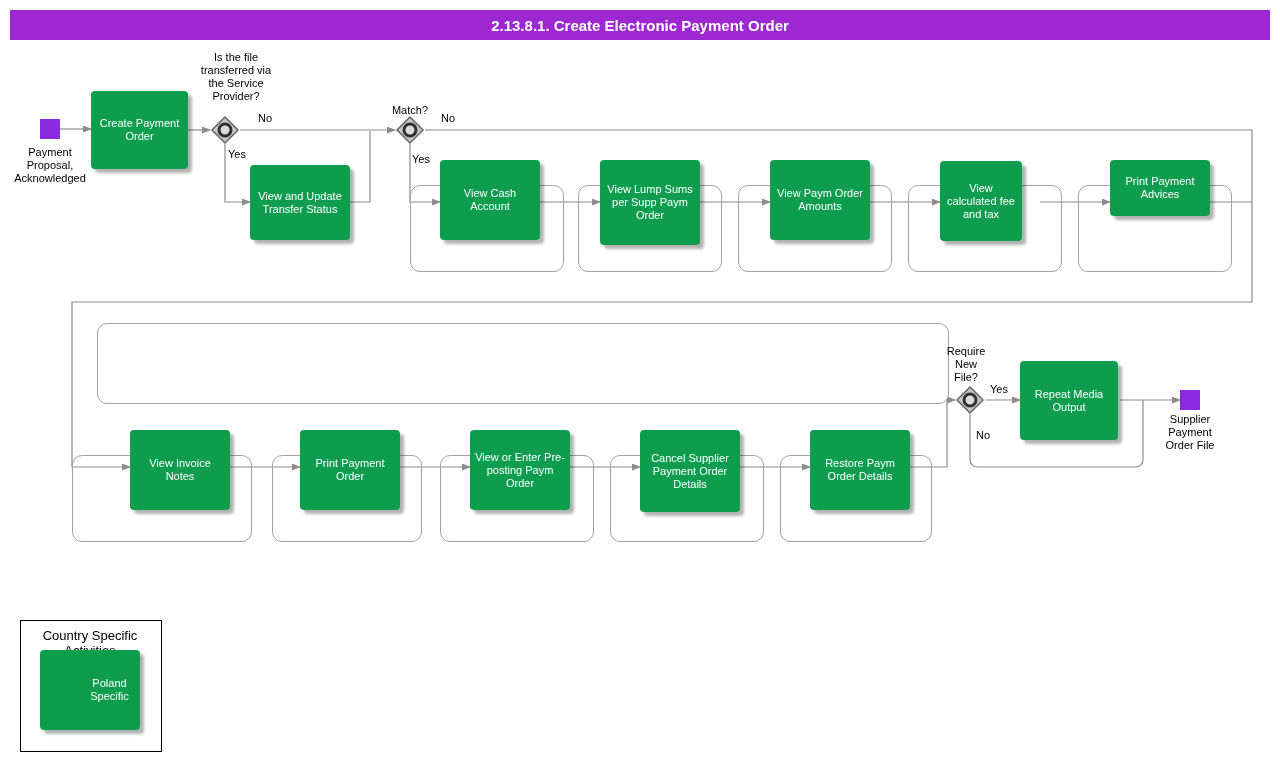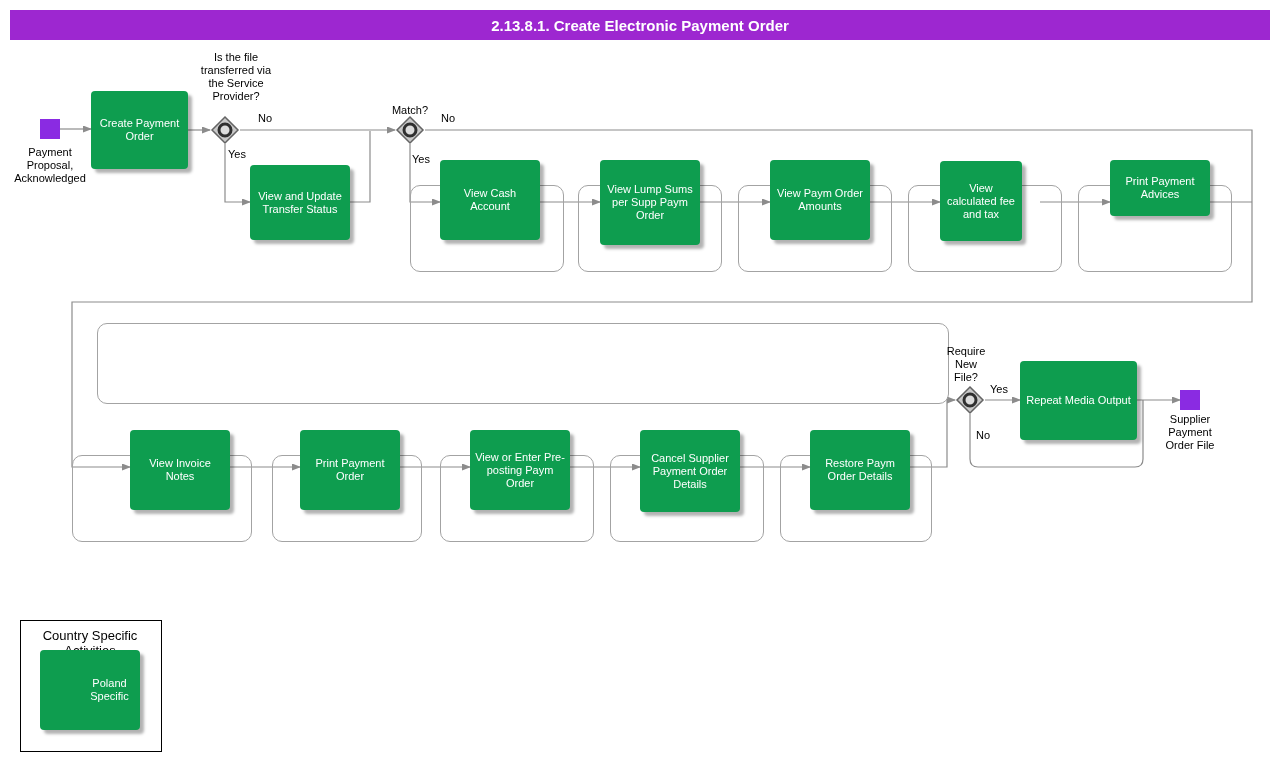--- a/index.html
+++ b/index.html
@@ -102,21 +102,21 @@
   <div class="activity" style="left:440px;top:160px;width:100px;height:80px;">View Cash Account</div>
   <div class="activity" style="left:600px;top:160px;width:100px;height:85px;">View Lump Sums per Supp Paym Order</div>
   <div class="activity" style="left:770px;top:160px;width:100px;height:80px;">View Paym Order Amounts</div>
   <div class="activity" style="left:940px;top:161px;width:82px;height:80px;">View calculated fee and tax</div>
   <div class="activity" style="left:1110px;top:160px;width:100px;height:56px;">Print Payment Advices</div>
   <div class="activity" style="left:130px;top:430px;width:100px;height:80px;">View Invoice Notes</div>
   <div class="activity" style="left:300px;top:430px;width:100px;height:80px;">Print Payment Order</div>
   <div class="activity" style="left:470px;top:430px;width:100px;height:80px;">View or Enter Pre-posting Paym Order</div>
   <div class="activity" style="left:640px;top:430px;width:100px;height:82px;">Cancel Supplier Payment Order Details</div>
   <div class="activity" style="left:810px;top:430px;width:100px;height:80px;">Restore Paym Order Details</div>
-  <div class="activity" style="left:1020px;top:361px;width:117px;height:79px;">Repeat Media Output</div>
+  <div class="activity" style="left:1020px;top:361px;width:98px;height:79px;">Repeat Media Output</div>
 
   <div class="gateway" style="left:210px;top:115px;">
     <svg width="30" height="30">
       <polygon points="15,2 28,15 15,28 2,15" fill="#C9C9C9" stroke="#646464" stroke-width="1.5"></polygon>
       <circle cx="15" cy="15" r="6" fill="#DCDCDC" stroke="#2F2F2F" stroke-width="3"></circle>
     </svg>
   </div>
   <div class="gateway" style="left:395px;top:115px;">
     <svg width="30" height="30">
       <polygon points="15,2 28,15 15,28 2,15" fill="#C9C9C9" stroke="#646464" stroke-width="1.5"></polygon>

